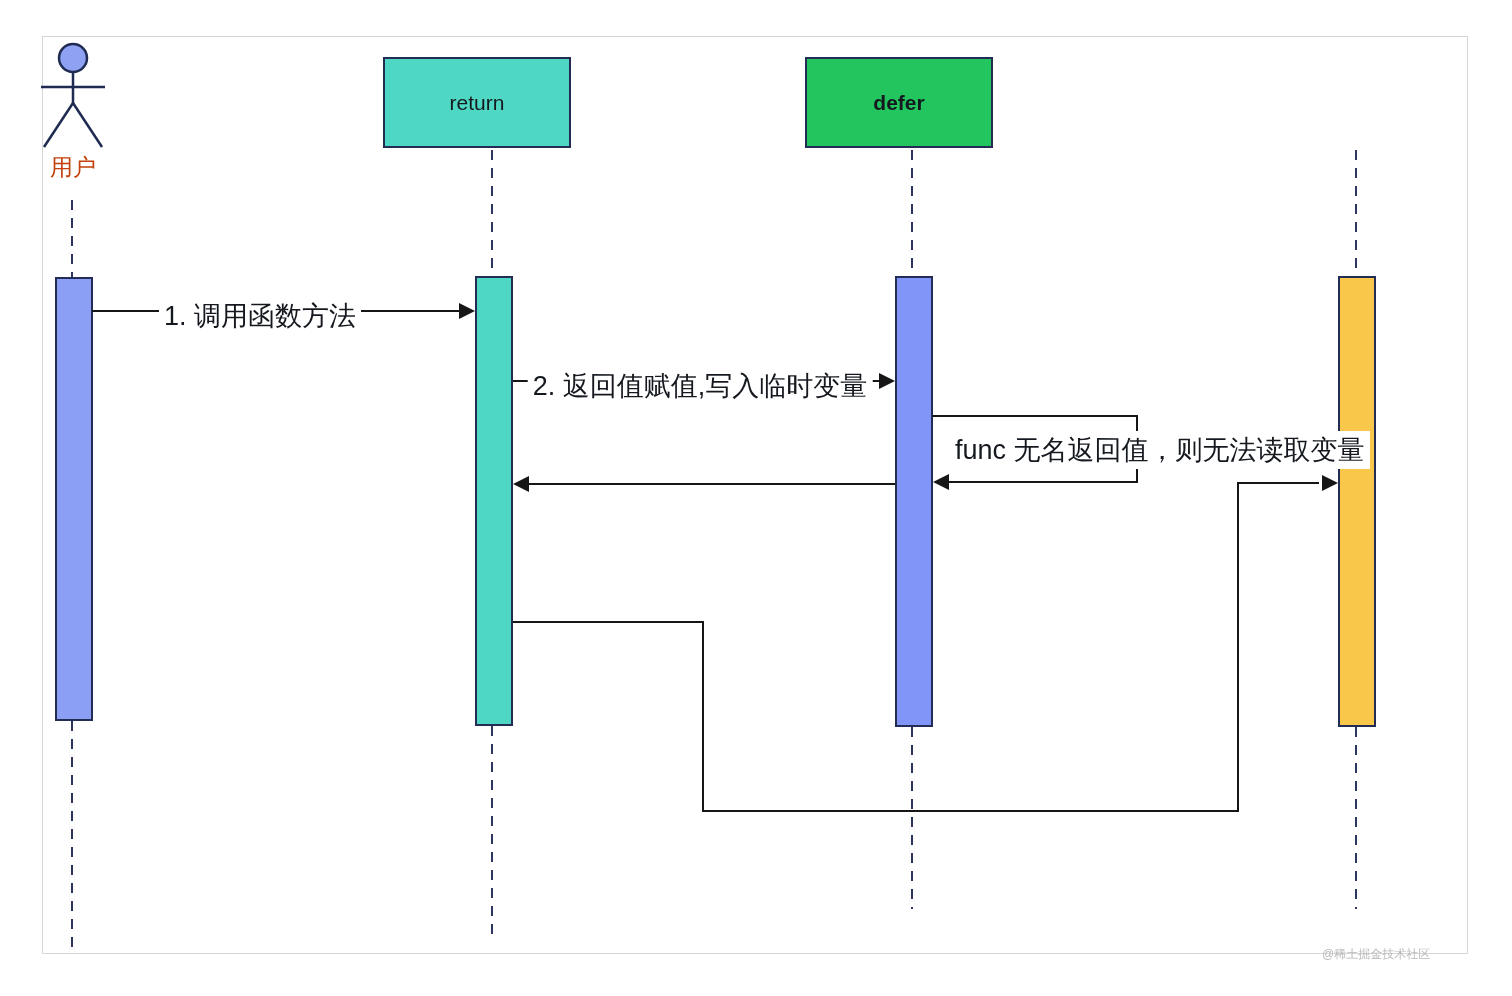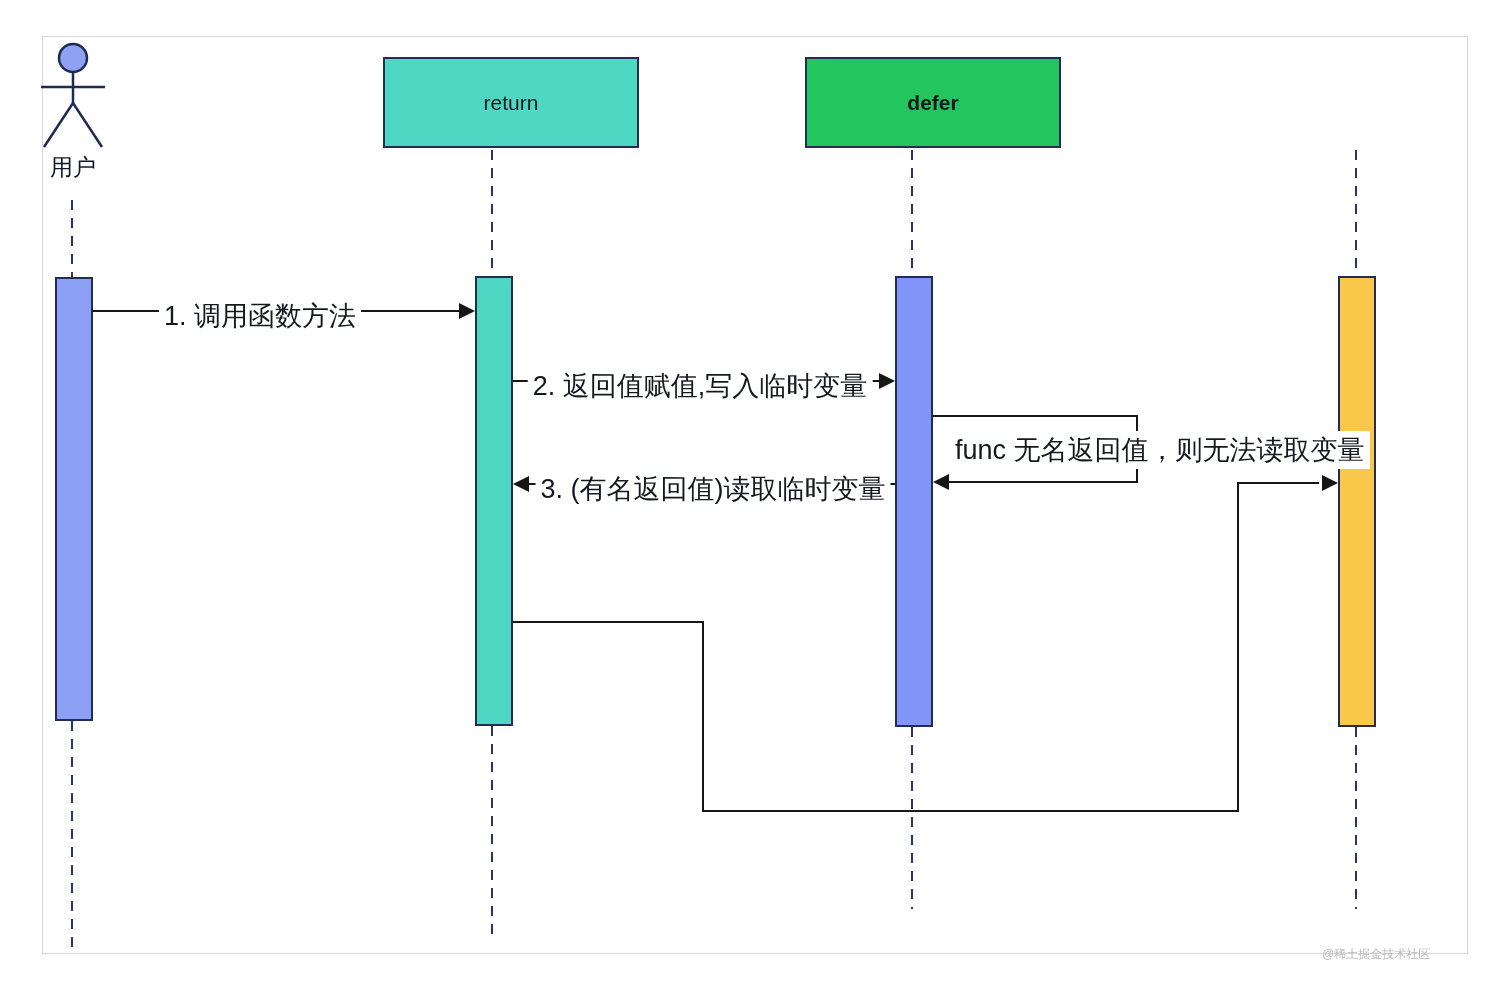--- a/index.html
+++ b/index.html
@@ -10,21 +10,21 @@
     position: relative; overflow: hidden;
     color: #161616;
   }
   #canvas { position: absolute; left: 0; top: 0; width: 1512px; height: 996px; }
   .frame {
     position: absolute; left: 42px; top: 36px; width: 1426px; height: 918px;
     border: 1px solid #d6d6d6; background: #ffffff;
   }
   
   .pbox {
-    position: absolute; top: 57px; width: 256px; height: 91px;
+    position: absolute; top: 57px; width: 188px; height: 91px;
     border: 2px solid #222c54; display: flex; align-items: center; justify-content: center;
     font-size: 21px; color: #15191f;
   }
   .pbox.return { left: 383px; background: #4ed8c3; }
   .pbox.defer  { left: 805px; background: #22c55e; font-weight: bold; }
   .pbox.func   { left: 1247px; background: #f9c84a; }
   
   .lifeline {
     position: absolute; width: 2px;
     background: repeating-linear-gradient(180deg, #2b3560 0 10px, transparent 10px 18px);
@@ -52,21 +52,21 @@
     border-right: 16px solid #161616;
   }
   
   .msg-label {
     position: absolute; background: #ffffff; padding: 1px 5px;
     font-size: 27px; color: #15191f; white-space: nowrap; z-index: 5;
   }
   .centered { transform: translateX(-50%); }
   .actor-label {
     position: absolute; left: 73px; top: 152px; transform: translateX(-50%);
-    font-size: 23px; color: #0f172a; white-space: nowrap;
+    font-size: 23px; color: #c2410c; white-space: nowrap;
   }
   .actor-svg { position: absolute; left: 38px; top: 42px; }
   .watermark {
     position: absolute; left: 1322px; top: 946px; font-size: 12px;
     color: #b9b9b9; white-space: nowrap; z-index: 6; background: transparent;
   }
 </style>
 </head>
 <body>
 
@@ -106,21 +106,20 @@
   <div class="hline" style="left:92px; top:310px; width:370px;"></div>
   <div class="arrow-right" style="left:459px; top:303px;"></div>
   <div class="msg-label centered" style="left:260px; top:297px;">1. 调用函数方法</div>
 
   <div class="hline" style="left:513px; top:380px; width:369px;"></div>
   <div class="arrow-right" style="left:879px; top:373px;"></div>
   <div class="msg-label centered" style="left:700px; top:367px;">2. 返回值赋值,写入临时变量</div>
 
   <div class="hline" style="left:526px; top:483px; width:369px;"></div>
   <div class="arrow-left" style="left:513px; top:476px;"></div>
-  <div class="msg-label centered" style="left:713px; top:470px;">3. (有名返回值)读取临时变量</div>
 
   <div class="hline" style="left:932px; top:415px; width:206px;"></div>
   <div class="vline" style="left:1136px; top:415px; height:68px;"></div>
   <div class="hline" style="left:944px; top:481px; width:194px;"></div>
   <div class="arrow-left" style="left:933px; top:474px;"></div>
   <div class="msg-label" style="left:950px; top:431px;">func 无名返回值，则无法读取变量</div>
 
   <div class="hline" style="left:513px; top:621px; width:191px;"></div>
   <div class="vline" style="left:702px; top:621px; height:191px;"></div>
   <div class="hline" style="left:702px; top:810px; width:537px;"></div>

